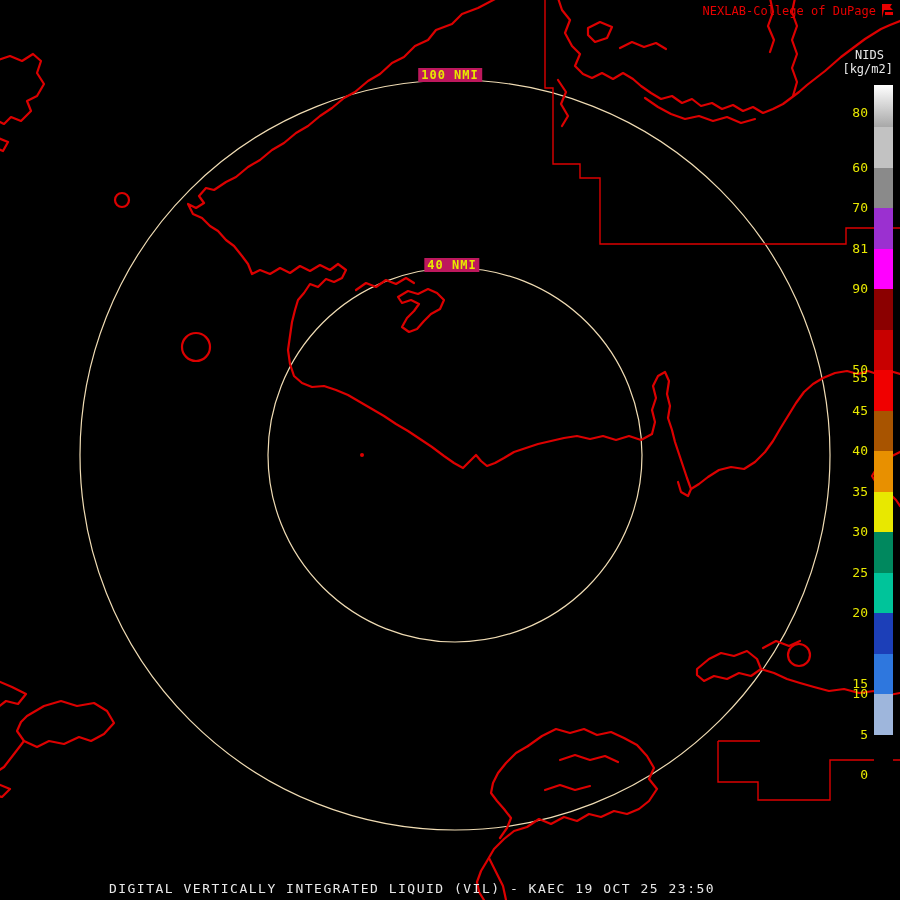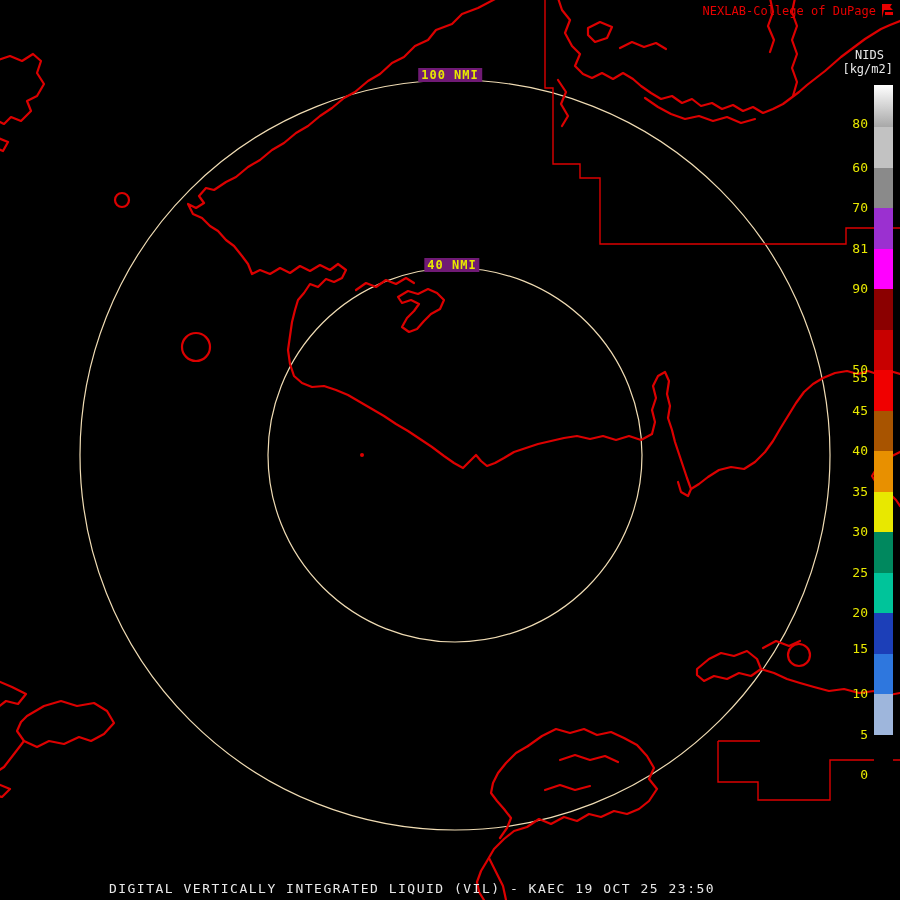--- a/index.html
+++ b/index.html
@@ -22,21 +22,21 @@
   }
   .cb-cap{height:42px;width:100%;}
   .cb-seg{height:40.5px;width:100%;}
   #colorbar-ticks{position:absolute;left:840px;top:0;width:28px;height:900px;}
   .cb-tick{
     position:absolute;right:0;width:28px;text-align:right;
     color:var(--yellow);font-size:13px;line-height:14px;
   }
   .ring-label{
     position:absolute;transform:translate(-50%,-50%);
-    background:#701a75;color:var(--yellow);font-size:12px;font-weight:bold;
+    background:#be185d;color:var(--yellow);font-size:12px;font-weight:bold;
     padding:0 3px;letter-spacing:1px;z-index:5;
   }
   #ring-label-outer{left:450px;top:75px;}
   #ring-label-inner{left:452px;top:265px;}
   #footer{
     top:881px;left:0;width:824px;text-align:center;color:var(--white);
     font-size:13px;letter-spacing:1.5px;
   }
 </style>
 </head>
@@ -116,34 +116,34 @@
       <div class="cb-seg" style="background: rgb(232, 144, 0);"></div>
       <div class="cb-seg" style="background: rgb(232, 232, 0);"></div>
       <div class="cb-seg" style="background: rgb(0, 136, 94);"></div>
       <div class="cb-seg" style="background: rgb(0, 196, 154);"></div>
       <div class="cb-seg" style="background: rgb(28, 63, 184);"></div>
       <div class="cb-seg" style="background: rgb(46, 119, 222);"></div>
       <div class="cb-seg" style="background: rgb(158, 182, 220);"></div>
       <div class="cb-seg" style="background: rgb(0, 0, 0);"></div>
     </div>
   <div id="colorbar-ticks">
-      <div class="cb-tick" style="top: 117px;">80</div>
+      <div class="cb-tick" style="top: 106px;">80</div>
       <div class="cb-tick" style="top: 160.5px;">60</div>
       <div class="cb-tick" style="top: 201px;">70</div>
       <div class="cb-tick" style="top: 241.5px;">81</div>
       <div class="cb-tick" style="top: 282px;">90</div>
       <div class="cb-tick" style="top: 322.5px; margin-top: 48px;">55</div>
       <div class="cb-tick" style="top: 363px;">50</div>
       <div class="cb-tick" style="top: 403.5px;">45</div>
       <div class="cb-tick" style="top: 444px;">40</div>
       <div class="cb-tick" style="top: 484.5px;">35</div>
       <div class="cb-tick" style="top: 525px;">30</div>
       <div class="cb-tick" style="top: 565.5px;">25</div>
       <div class="cb-tick" style="top: 606px;">20</div>
-      <div class="cb-tick" style="top: 642px;">15</div>
+      <div class="cb-tick" style="top: 677px;">15</div>
       <div class="cb-tick" style="top: 687px;">10</div>
       <div class="cb-tick" style="top: 727.5px;">5</div>
       <div class="cb-tick" style="top: 768px;">0</div>
     </div>
 
   <div class="txt" id="footer">DIGITAL VERTICALLY INTEGRATED LIQUID (VIL) - KAEC 19 OCT 25 23:50</div>
 
 </div>
 
 </body></html>

